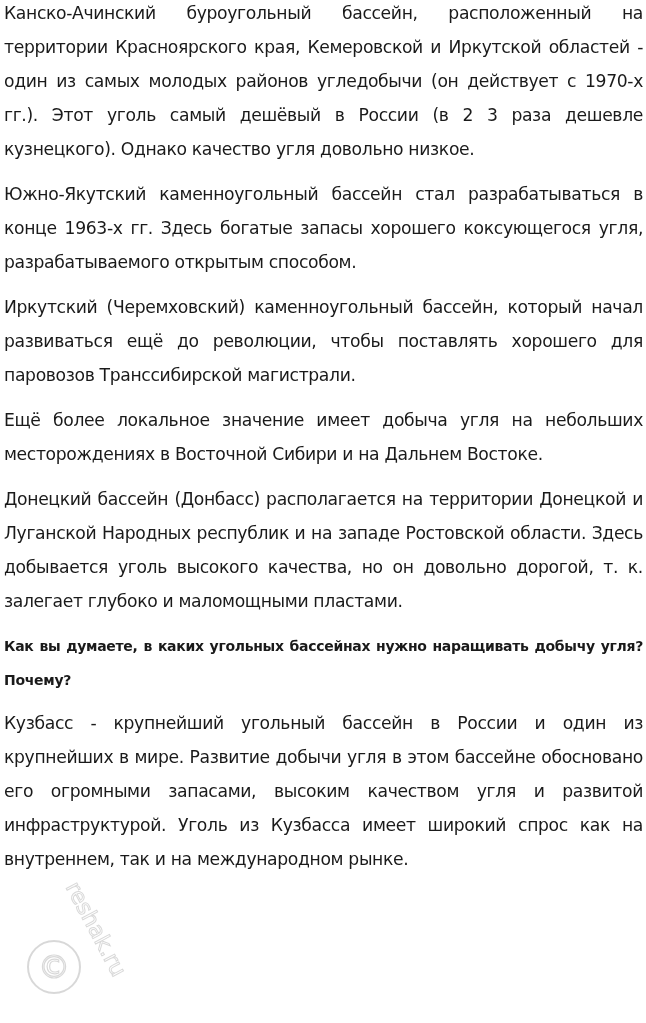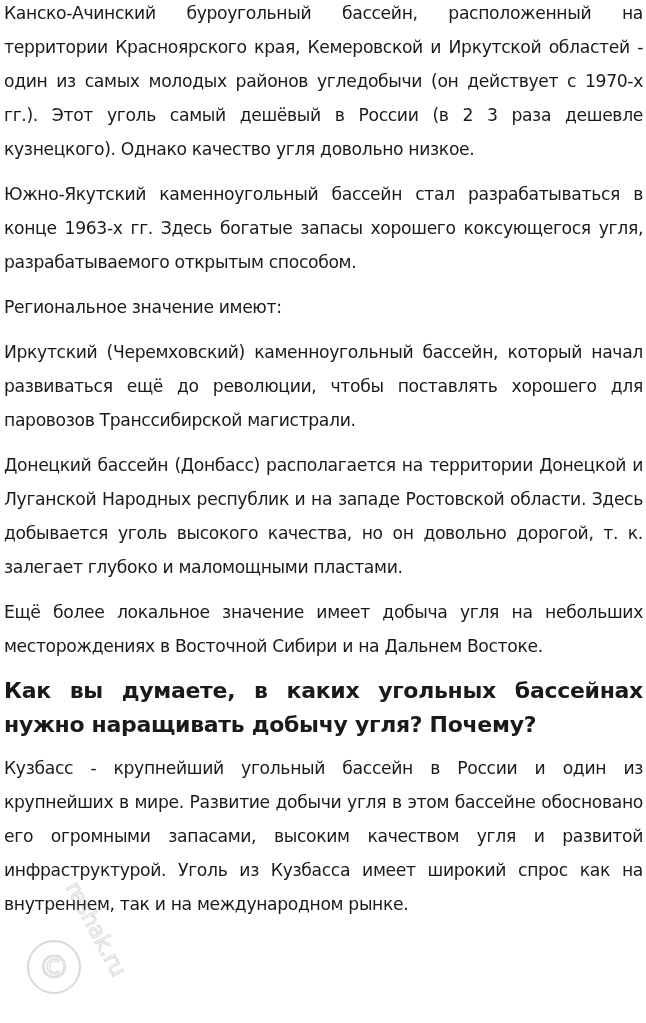--- a/index.html
+++ b/index.html
@@ -13,42 +13,41 @@
     margin: 0 0 11px 0;
     font-size: 17.2px;
     line-height: 34px;
     text-align: justify;
     letter-spacing: -0.35px;
     word-spacing: 0px;
   }
   .p.first { margin-top: -4px; }
   .q {
     margin: 0 0 9px 0;
-    font-size: 22px;
+    font-size: 14px;
     line-height: 34px;
     font-weight: bold;
     text-align: justify;
     letter-spacing: -0.3px;
   }
   .watermark {
     position: absolute; left: 14px; top: 862px;
     width: 130px; height: 140px; pointer-events: none;
     opacity: 0.32;
   }
 </style>
 </head>
 <body>
 
 <div class="doc">
   <p class="p first">Канско-Ачинский буроугольный бассейн, расположенный на территории Красноярского края, Кемеровской и Иркутской областей - один из самых молодых районов угледобычи (он действует с 1970-х гг.). Этот уголь самый дешёвый в России (в 2 3 раза дешевле кузнецкого). Однако качество угля довольно низкое.</p>
   <p class="p">Южно-Якутский каменноугольный бассейн стал разрабатываться в конце 1963-х гг. Здесь богатые запасы хорошего коксующегося угля, разрабатываемого открытым способом.</p>
-  <p class="p">Региональное значение имеют:</p>
   <p class="p">Иркутский (Черемховский) каменноугольный бассейн, который начал развиваться ещё до революции, чтобы поставлять хорошего для паровозов Транссибирской магистрали.</p>
+  <p class="p">Ещё более локальное значение имеет добыча угля на небольших месторождениях в Восточной Сибири и на Дальнем Востоке.</p>
   <p class="p">Донецкий бассейн (Донбасс) располагается на территории Донецкой и Луганской Народных республик и на западе Ростовской области. Здесь добывается уголь высокого качества, но он довольно дорогой, т. к. залегает глубоко и маломощными пластами.</p>
-  <p class="p">Ещё более локальное значение имеет добыча угля на небольших месторождениях в Восточной Сибири и на Дальнем Востоке.</p>
   <p class="q">Как вы думаете, в каких угольных бассейнах нужно наращивать добычу угля? Почему?</p>
   <p class="p">Кузбасс - крупнейший угольный бассейн в России и один из крупнейших в мире. Развитие добычи угля в этом бассейне обосновано его огромными запасами, высоким качеством угля и развитой инфраструктурой. Уголь из Кузбасса имеет широкий спрос как на внутреннем, так и на международном рынке.</p>
 </div>
 
 <div class="watermark">
   <svg width="130" height="140" viewBox="0 0 130 140">
     <defs>
       <path id="arc" d="M 18 95 A 48 48 0 0 1 110 70"></path>
     </defs>
     <circle cx="40" cy="105" r="26" fill="none" stroke="#888" stroke-width="2"></circle>

